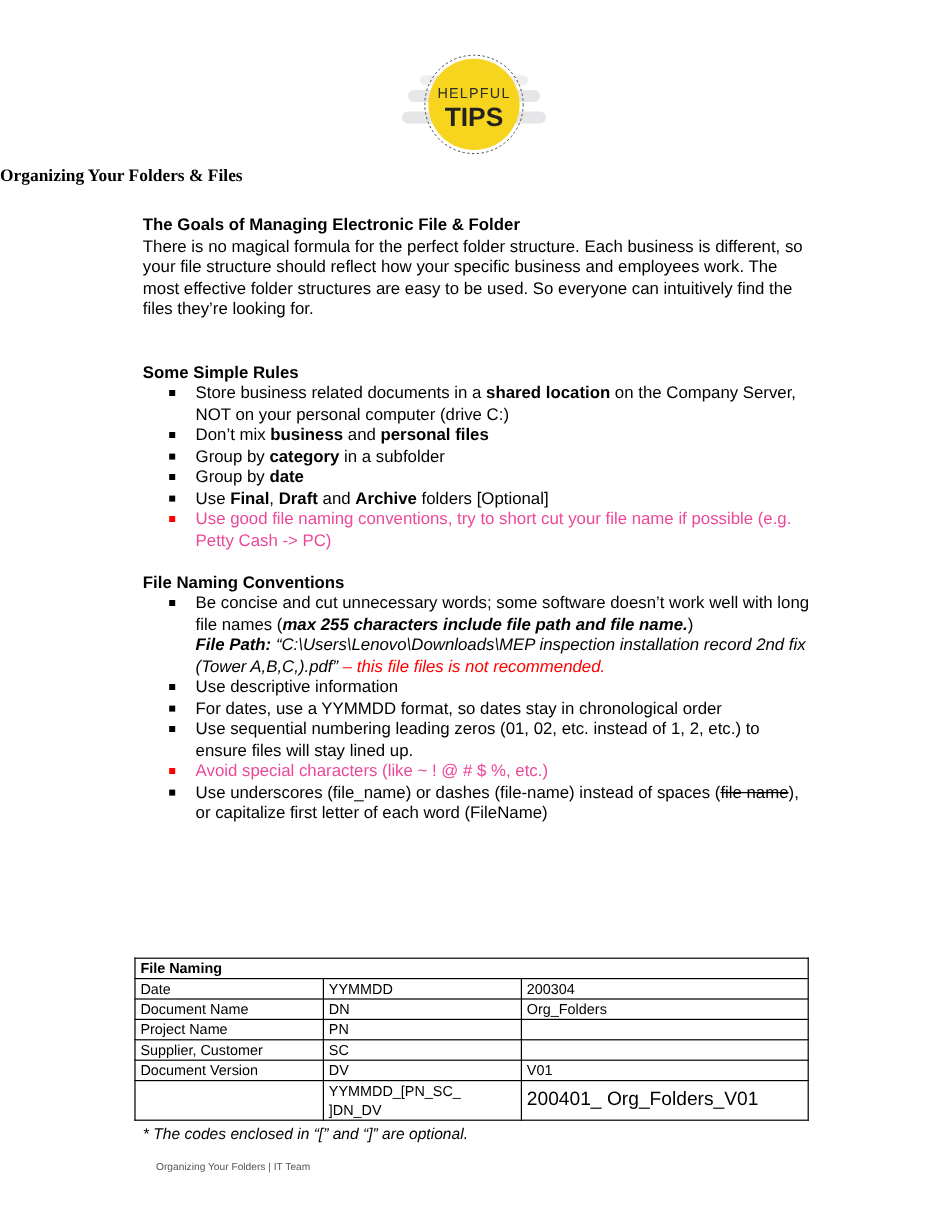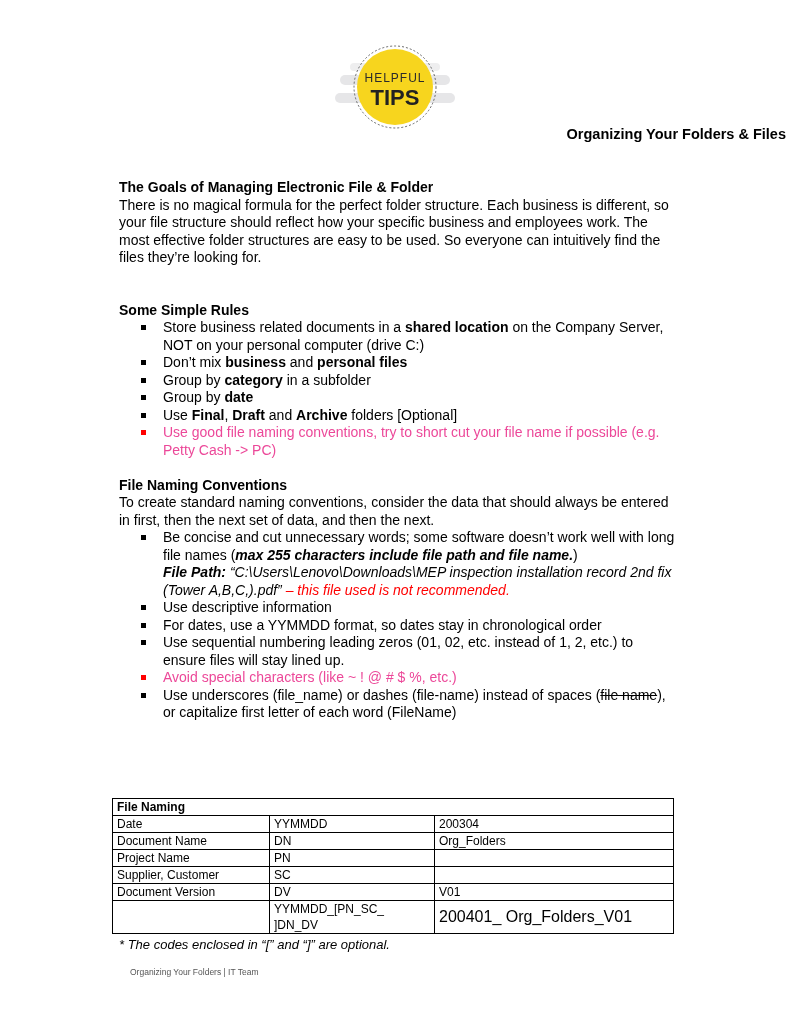--- a/index.html
+++ b/index.html
@@ -1,21 +1,21 @@
 <!DOCTYPE html>
 <html><head>
 <meta charset="utf-8">
 <style>
   html, body { margin:0; padding:0; background:#ffffff; }
   body { width:786px; height:1024px; position:relative; overflow:hidden;
          font-family:"Liberation Sans", sans-serif; color:#000; }
   .page { position:absolute; left:0; top:0; width:786px; height:1024px; }
   .logo { position:absolute; left:330px; top:35px; width:130px; height:100px; }
-  .title { position:absolute; left:0; width:786px; top:126px; text-align:right;
-           font-weight:bold; font-size:14.5px; }
+  .title { position:absolute; left:0; width:786px; top:139px; text-align:left;
+           font-weight:bold; font-size:14.5px;font-family:Liberation Serif, serif; }
   .content { position:absolute; left:119px; top:179px; width:560px;
              font-size:14px; line-height:17.5px; }
   .content p { margin:0; }
   .h { font-weight:bold; }
   .gap { height:17.5px; }
   ul.rules { list-style:none; margin:0; padding:0 0 0 44px; }
   ul.rules li { position:relative; }
   ul.rules li::before { content:""; position:absolute; left:-22px; top:6px;
      width:5px; height:5px; background:#000; }
   ul.rules li.red { color:#ec4899; }
@@ -57,23 +57,22 @@
       <li><span>Store business related documents in a </span><b>shared location</b><span> on the Company Server, NOT on your personal computer (drive C:)</span></li>
       <li><span>Don’t mix </span><b>business</b><span> and </span><b>personal files</b></li>
       <li><span>Group by </span><b>category</b><span> in a subfolder</span></li>
       <li><span>Group by </span><b>date</b></li>
       <li><span>Use </span><b>Final</b><span>, </span><b>Draft</b><span> and </span><b>Archive</b><span> folders [Optional]</span></li>
       <li class="red">Use good file naming conventions, try to short cut your file name if possible (e.g. Petty Cash -&gt; PC)</li>
     </ul>
     <div class="gap"></div>
 
     <p class="h">File Naming Conventions</p>
-    <p>To create standard naming conventions, consider the data that should always be entered in first, then the next set of data, and then the next.</p>
     <ul class="rules">
-      <li><span>Be concise and cut unnecessary words; some software doesn’t work well with long file names (</span><b><i>max 255 characters include file path and file name.</i></b><span>)</span><br><b><i>File Path:</i></b><i> “C:\Users\Lenovo\Downloads\MEP inspection installation record 2nd fix (Tower A,B,C,).pdf” </i><i class="red">– this file used is not recommended.</i></li>
+      <li><span>Be concise and cut unnecessary words; some software doesn’t work well with long file names (</span><b><i>max 255 characters include file path and file name.</i></b><span>)</span><br><b><i>File Path:</i></b><i> “C:\Users\Lenovo\Downloads\MEP inspection installation record 2nd fix (Tower A,B,C,).pdf” </i><i class="red">– this file files is not recommended.</i></li>
       <li>Use descriptive information</li>
       <li>For dates, use a YYMMDD format, so dates stay in chronological order</li>
       <li>Use sequential numbering leading zeros (01, 02, etc. instead of 1, 2, etc.) to ensure files will stay lined up.</li>
       <li class="red">Avoid special characters (like ~ ! @ # $ %, etc.)</li>
       <li><span>Use underscores (file_name) or dashes (file-name) instead of spaces (</span><span class="strike">file name</span><span>), or capitalize first letter of each word (FileName)</span></li>
     </ul>
   </div>
 
   <table>
     <tbody>

